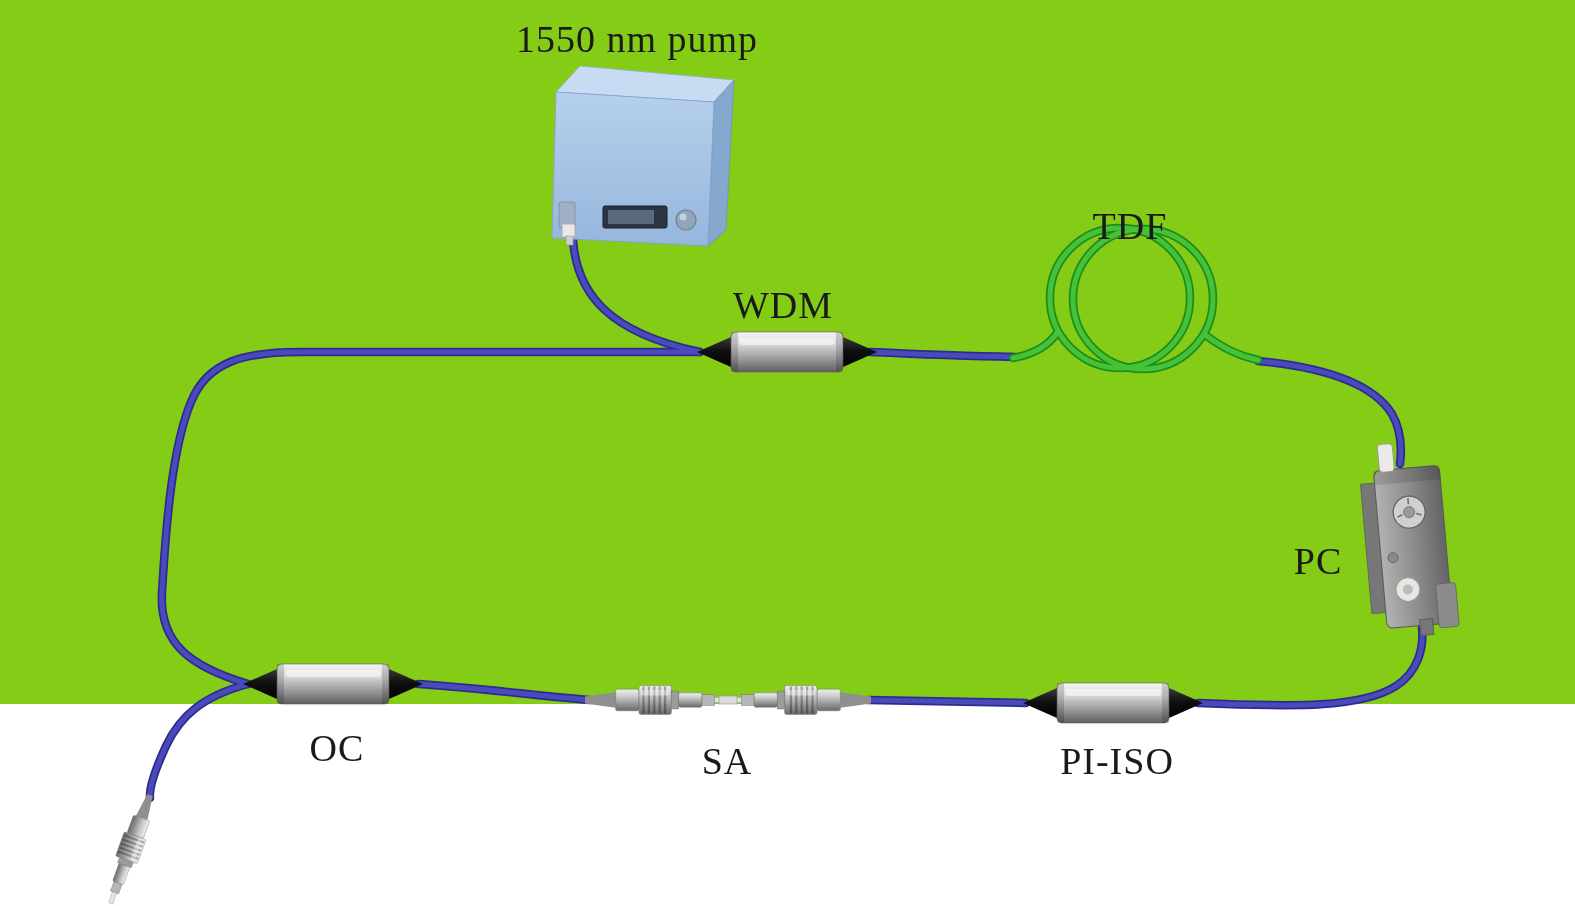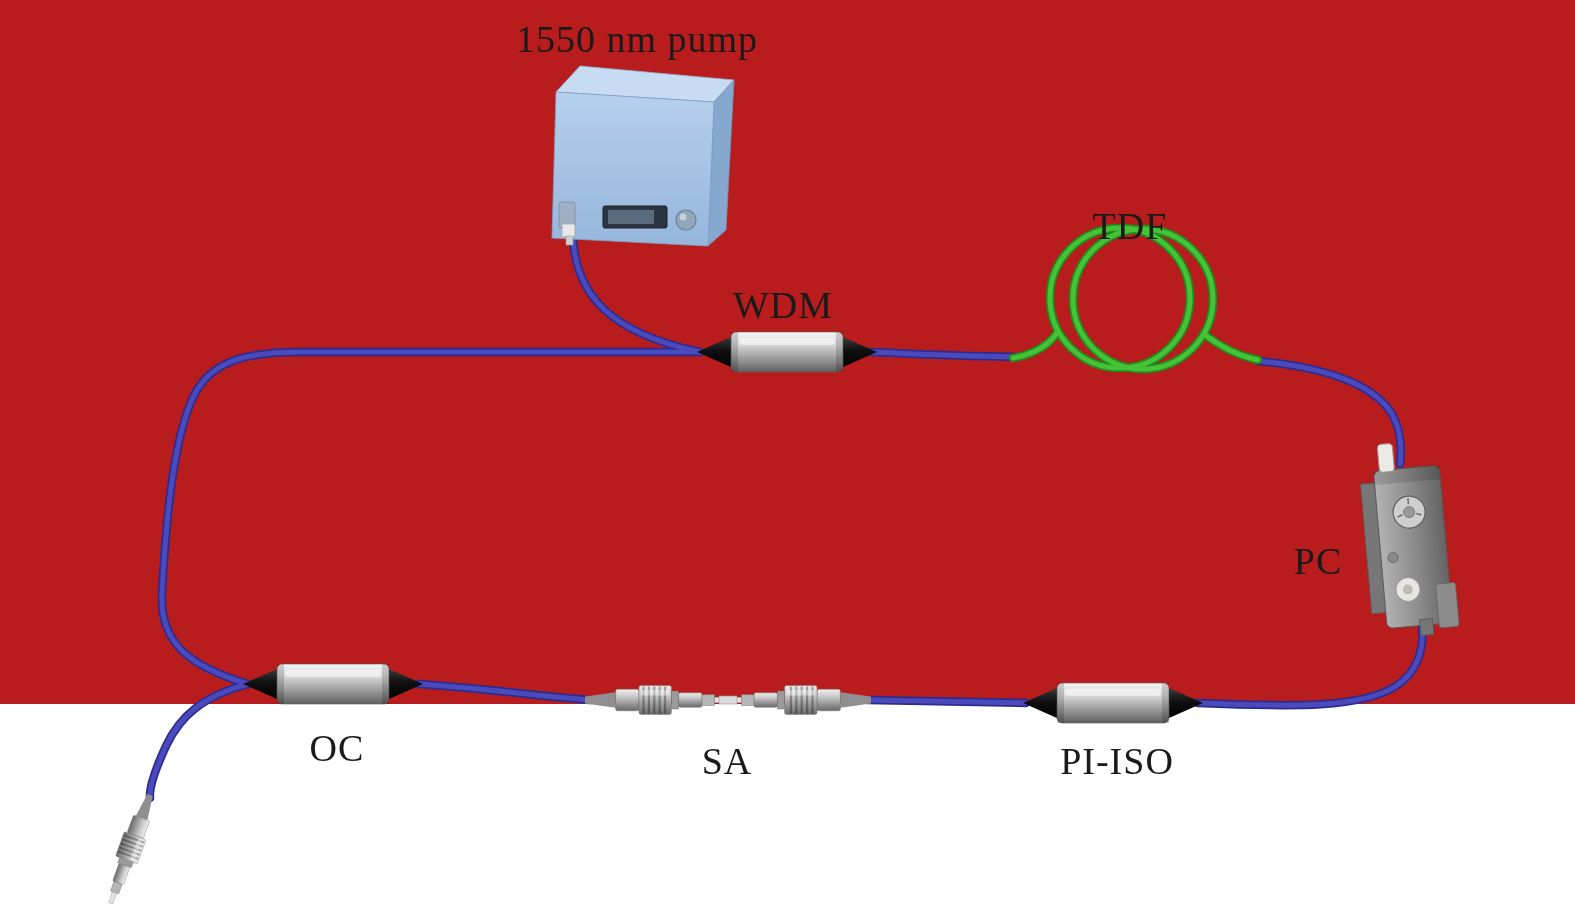--- a/index.html
+++ b/index.html
@@ -8,21 +8,21 @@
     background: #ffffff;
     width: 1575px;
     height: 906px;
     overflow: hidden;
     font-family: "Liberation Serif", "DejaVu Serif", serif;
   }
   #stage {
     position: relative;
     width: 1575px;
     height: 704px;
-    background: #b91c1c;
+    background: #84cc16;
   }
   svg { display: block; }
   .fiber {
     fill: none;
     stroke-linecap: round;
     stroke-linejoin: round;
     stroke-width: 8.5px;
   }
   .fiber.over { stroke-width: 5px; }
   .lbl {

